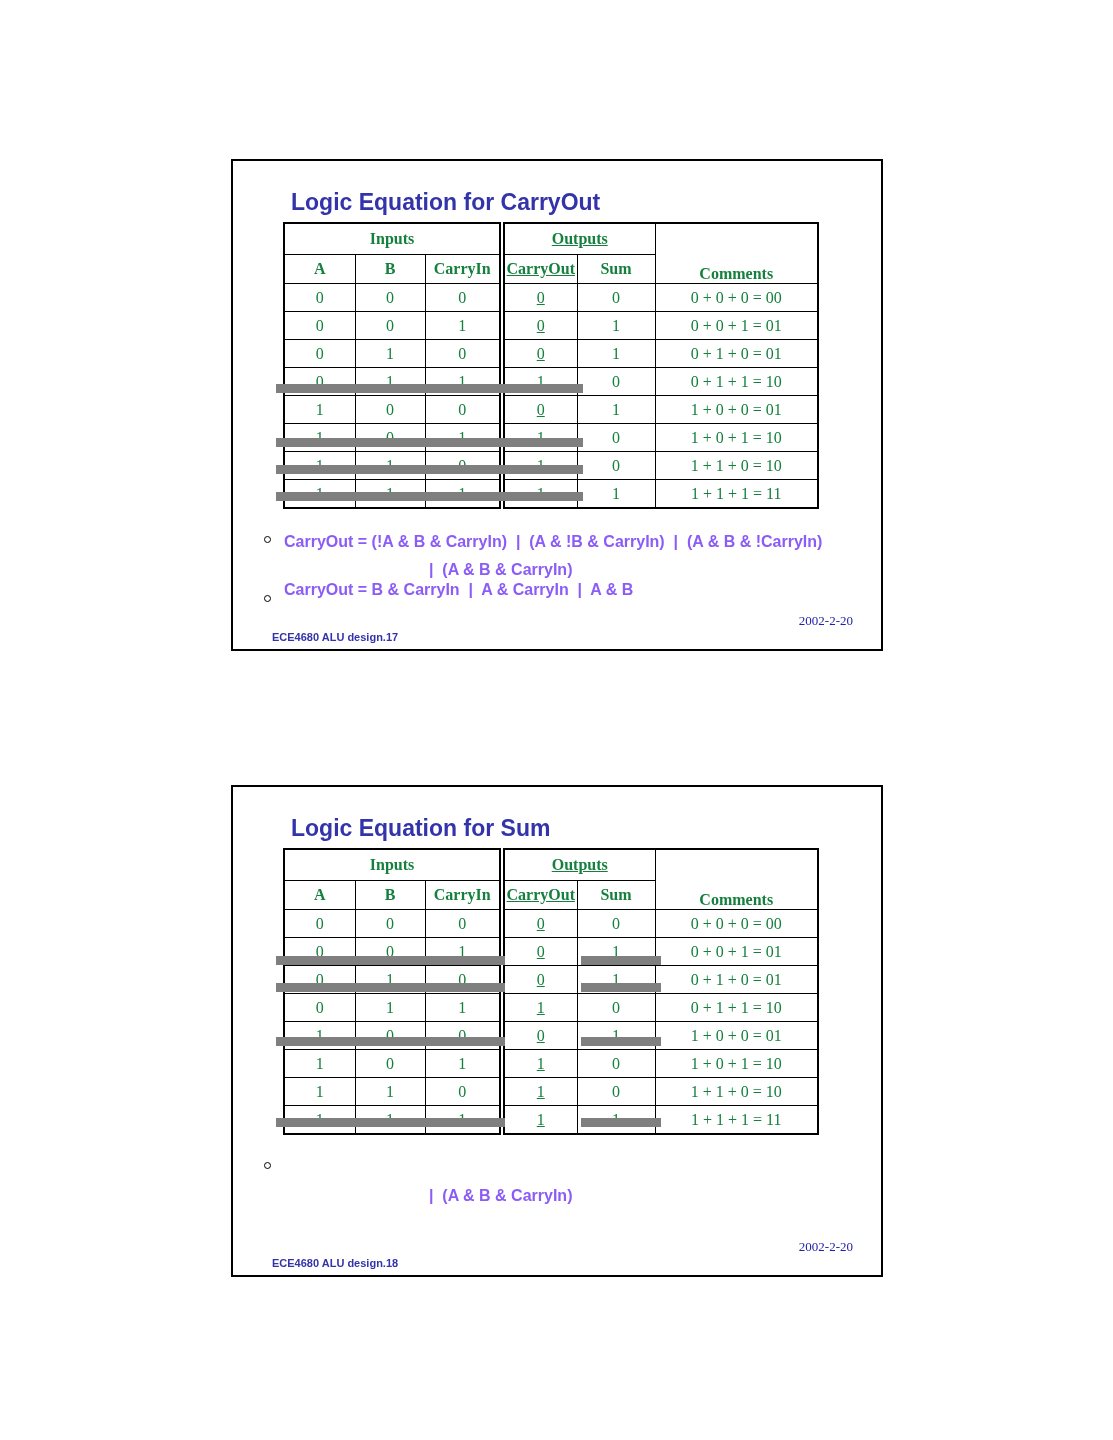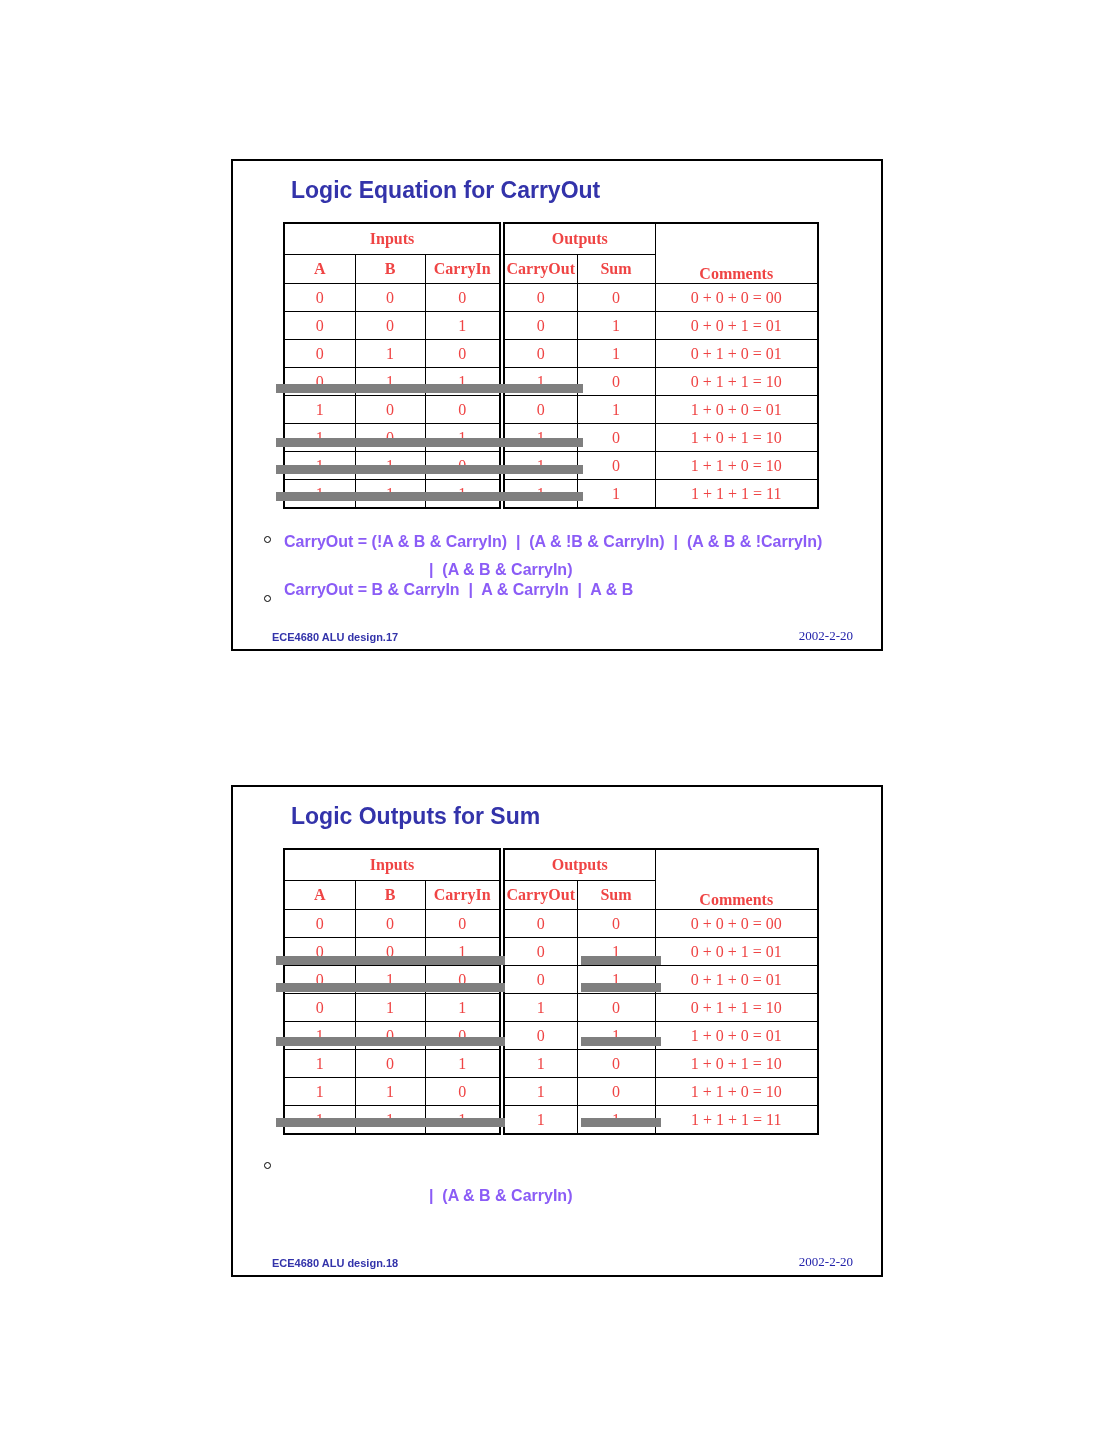--- a/index.html
+++ b/index.html
@@ -13,47 +13,47 @@
     position: absolute;
     left: 231px;
     width: 648px; height: 488px;
     border: 2px solid #000;
     background: #fff;
   }
   .slide-0 { top: 159px; }
   .slide-1 { top: 785px; }
   .slide-title {
     position: absolute;
-    left: 58px; top: 16px;
+    left: 58px; top: 28px;
     font-size: 23px;
     font-weight: bold;
     color: var(--accent, #3333aa);
     letter-spacing: 0px;
     white-space: nowrap;
   }
   .table-wrap {
     position: absolute;
     left: 50px; top: 61px;
     width: 540px;
   }
   table.truth {
     border-collapse: collapse;
     table-layout: fixed;
     font-family: "Liberation Serif", serif;
     font-size: 16px;
-    color: #ef4444;
+    color: #15803d;
   }
   table.truth th, table.truth td {
     border: 1px solid #000;
     text-align: center;
     padding: 0;
     overflow: hidden;
   }
   table.truth { border: 2px solid #000; }
-  table.truth .col-cout { border-left: 6px double #000; }
+  table.truth .col-cout { border-left: 6px double #000; text-decoration: underline; }
   table.truth thead tr.group-row th { height: 30px; }
   table.truth thead tr.col-row th { height: 28px; }
   table.truth tbody td { height: 27px; font-weight: normal; }
   th.comments-head { vertical-align: bottom; padding-bottom: 7px; }
   .hl-bar {
     position: absolute;
     height: 9px;
     background: var(--hl, #7f7f7f);
     z-index: 3;
   }
@@ -80,21 +80,21 @@
     position: absolute;
     left: 7px; bottom: 6px;
     font-size: 11px;
     font-weight: bold;
     color: var(--accent, #3333aa);
     white-space: nowrap;
     padding-left: 32px;
   }
   .footer-right {
     position: absolute;
-    right: 28px; bottom: 5px;
+    right: 28px; bottom: 20px;
     font-family: "Liberation Serif", serif;
     font-size: 13px;
     color: var(--dateblue, #2222aa);
     white-space: nowrap;
   }
 </style>
 </head>
 <body>
 
 <div>
@@ -203,21 +203,21 @@
     <div class="eq-text eq1-l1">CarryOut = (!A &amp; B &amp; CarryIn)  |  (A &amp; !B &amp; CarryIn)  |  (A &amp; B &amp; !CarryIn)</div>
     <div class="eq-text eq1-l2">|  (A &amp; B &amp; CarryIn)</div>
     <span class="bullet bullet-2"></span>
     <div class="eq-text eq2-l1">CarryOut = B &amp; CarryIn  |  A &amp; CarryIn  |  A &amp; B</div>
 
     <div class="footer-left">ECE4680 ALU design.17</div>
     <div class="footer-right">2002-2-20</div>
   </div>
 
   <div class="slide slide-1">
-    <div class="slide-title">Logic Outputs for Sum</div>
+    <div class="slide-title">Logic Equation for Sum</div>
 
     <div class="table-wrap" style="position:absolute;">
       <table class="truth">
         <colgroup>
           <col style="width:71px">
             <col style="width:70px">
             <col style="width:77px">
           <col style="width:75px">
             <col style="width:78px">
             <col style="width:163px">

